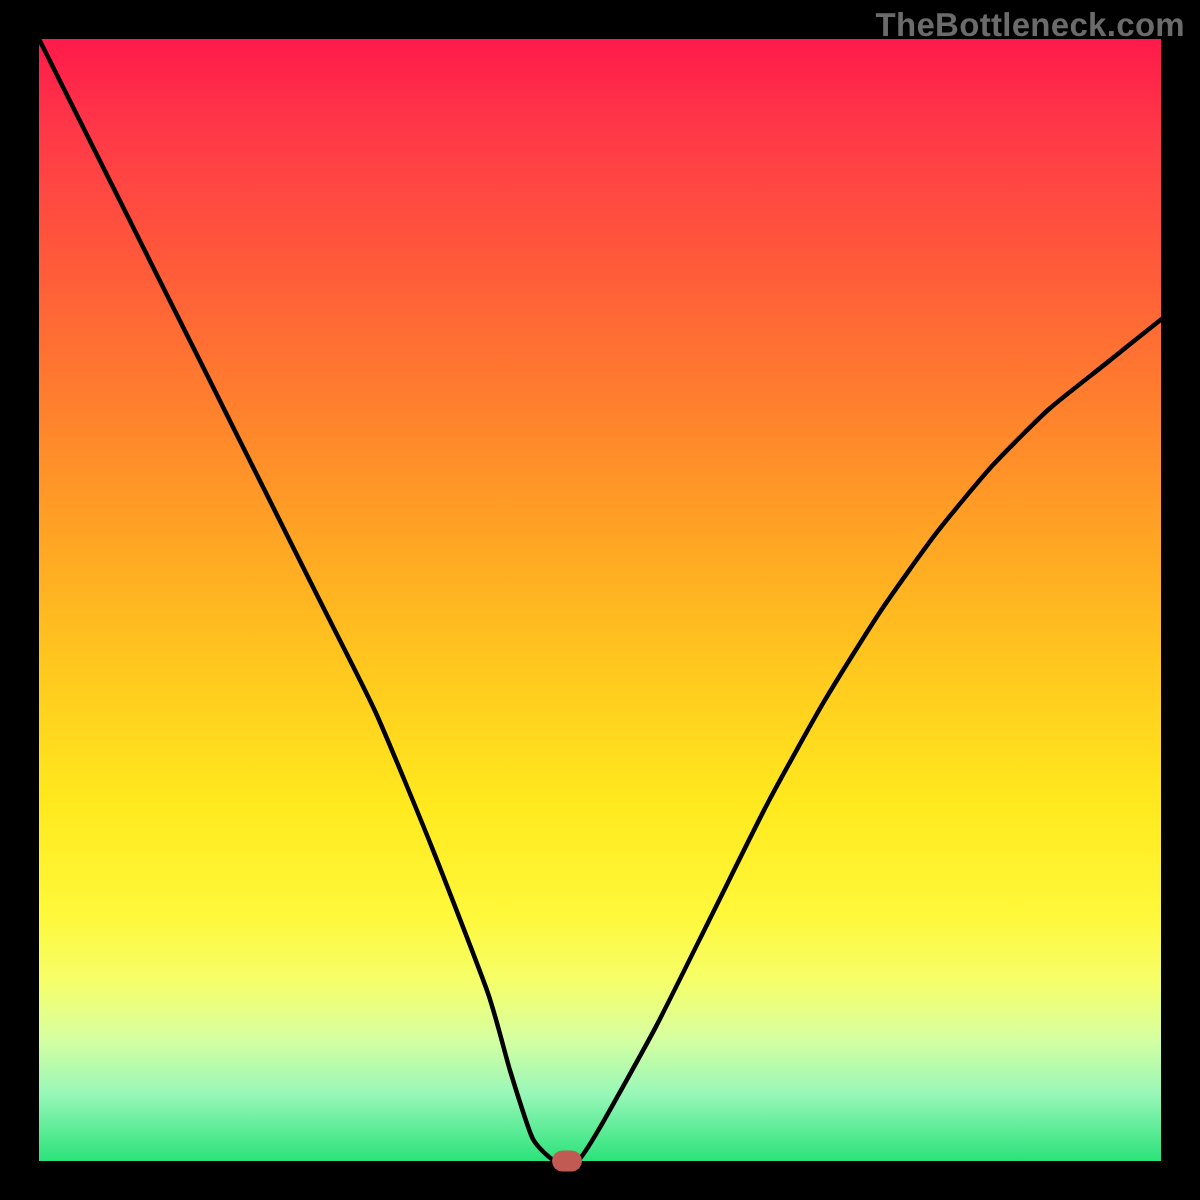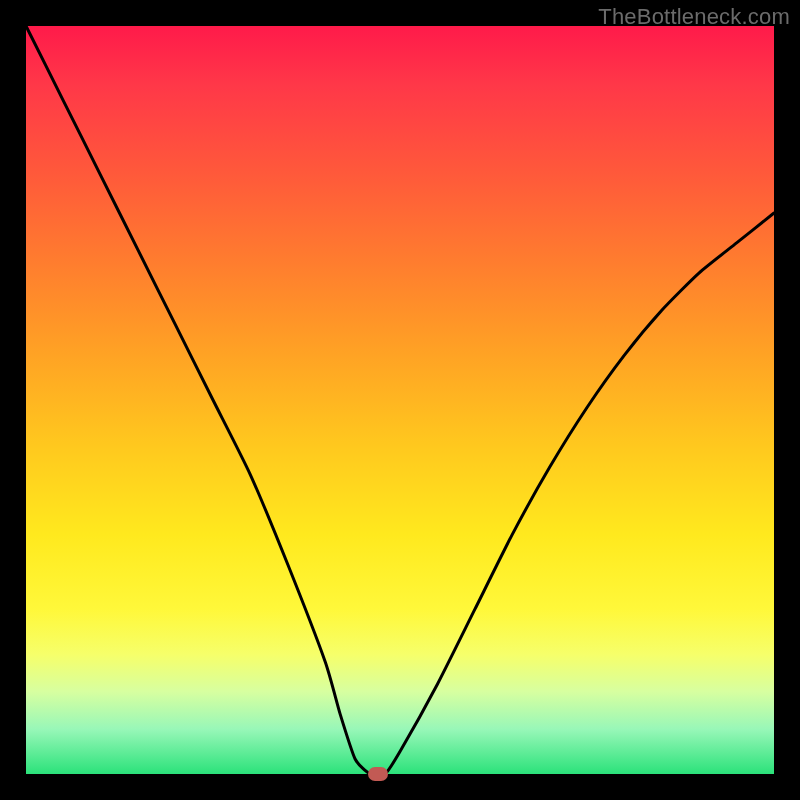--- a/index.html
+++ b/index.html
@@ -31,21 +31,21 @@
       #98f7b8 94%,
       #2be27a 100%);
   }
   .watermark {
     position: absolute;
     top: 4px;
     right: 10px;
     color: #6b6b6b;
     font-size: 22px;
     letter-spacing: 0.2px;
-    font-weight: 400;
+    font-weight: 700;
     user-select: none;
   }
   svg.curve {
     position: absolute;
     left: 0;
     top: 0;
     width: 748px;
     height: 748px;
     overflow: visible;
   }

